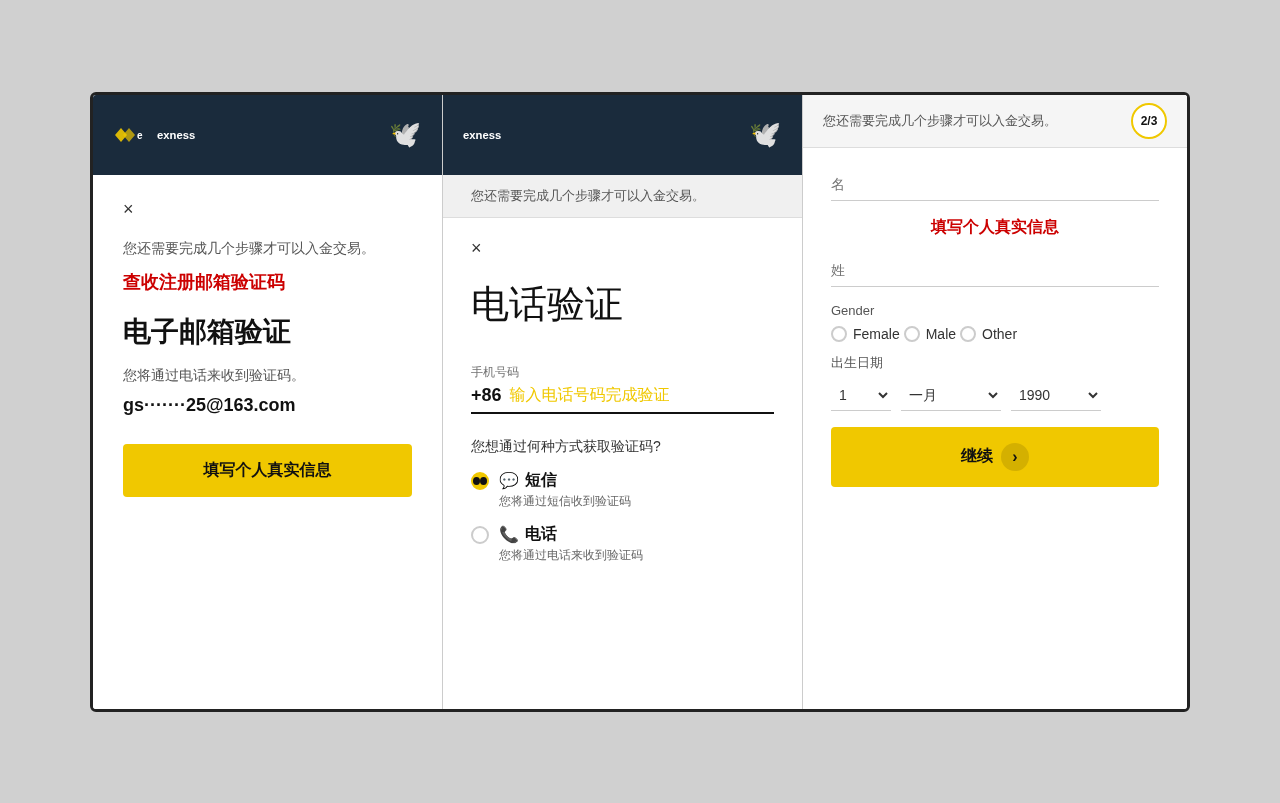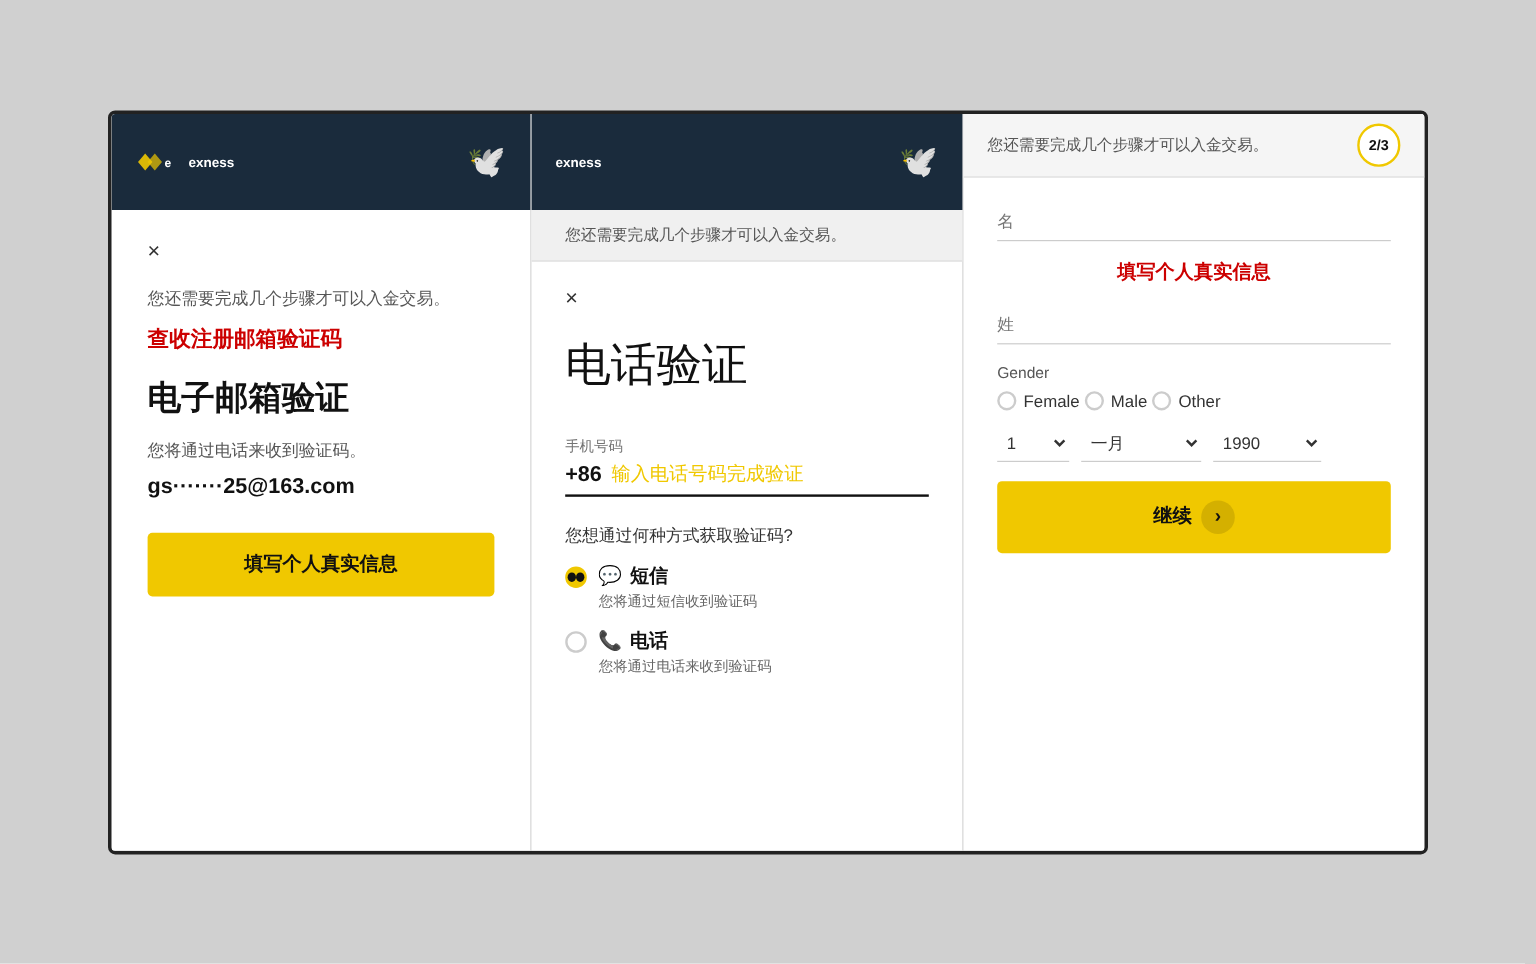--- a/index.html
+++ b/index.html
@@ -449,20 +449,21 @@
         </label>
         <label class="gender-option">
           <span class="radio-circle"></span>
           <span>Male</span>
         </label>
         <label class="gender-option">
           <span class="radio-circle"></span>
           <span>Other</span>
         </label>
       </div>
+      <p class="dob-label">出生日期</p>
       <div class="dob-selects">
         <select class="dob-select day">
           <option>1</option>
         </select>
         <select class="dob-select month">
           <option>一月</option>
         </select>
         <select class="dob-select year">
           <option>1990</option>
         </select>

